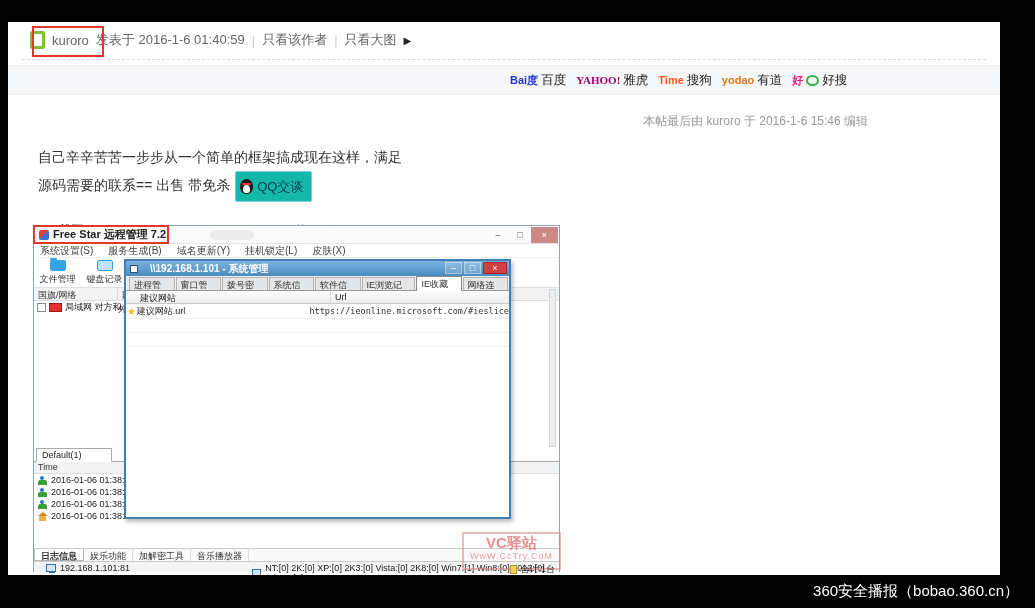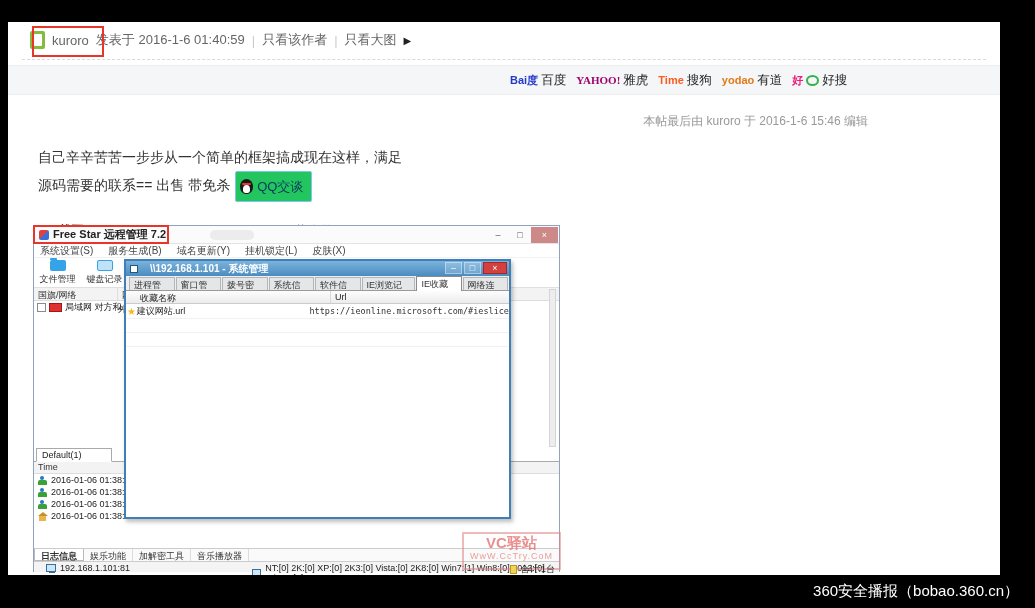--- a/index.html
+++ b/index.html
@@ -41,21 +41,21 @@
   .logo-sogou { color:#fb5b1f; }
   .logo-yodao { color:#e07b1a; }
   .logo-haosou { color:#ec1e79; }
   .haosou-ring { display:inline-block; width:13px; height:11px; border:2px solid #36b24a;
     border-radius:50%; }
 
   .edit-note { position:absolute; top:91px; right:132px; font-size:12px; color:#999; }
 
   
   .post-body { position:absolute; left:30px; top:122px; font-size:14px; color:#333; line-height:27px; }
-  .qq-btn { display:inline-flex; align-items:center; gap:4px; background:#22c55e;
+  .qq-btn { display:inline-flex; align-items:center; gap:4px; background:#14b8a6;
     border:1px solid #7cc7ef; border-radius:2px; padding:1px 8px 1px 4px; font-size:13px;
     color:#0b3a5c; vertical-align:-4px; margin-left:5px; cursor:pointer; }
   .penguin { display:inline-block; width:13px; height:15px; background:#17191a;
     border-radius:50% 50% 46% 46%; position:relative; }
   .penguin:after { content:""; position:absolute; left:3px; top:6px; width:7px; height:8px;
     background:#fff; border-radius:50% 50% 40% 40%; }
   .penguin:before { content:""; position:absolute; left:2px; top:4px; width:9px; height:2px;
     background:#e33; border-radius:2px; }
 
   .attachment { position:absolute; left:30px; top:200px; font-size:13px; color:#999; }
@@ -351,21 +351,21 @@
         <span class="ctab">窗口管理</span>
         <span class="ctab">拨号密码</span>
         <span class="ctab">系统信息</span>
         <span class="ctab">软件信息</span>
         <span class="ctab">IE浏览记录</span>
         <span class="ctab active">IE收藏夹</span>
         <span class="ctab">网络连接</span>
       </div>
 
       <div class="cw-thead">
-        <span class="c1">收藏名称</span>
+        <span class="c1">建议网站</span>
         <span class="c2">Url</span>
       </div>
 
       <div class="cw-row">
         <span class="star">★</span>
         <span class="name">建议网站.url</span>
         <span class="url">https://ieonline.microsoft.com/#ieslice</span>
       </div>
       <div class="cw-rowline" style="top:57px"></div>
       <div class="cw-rowline" style="top:71px"></div>

